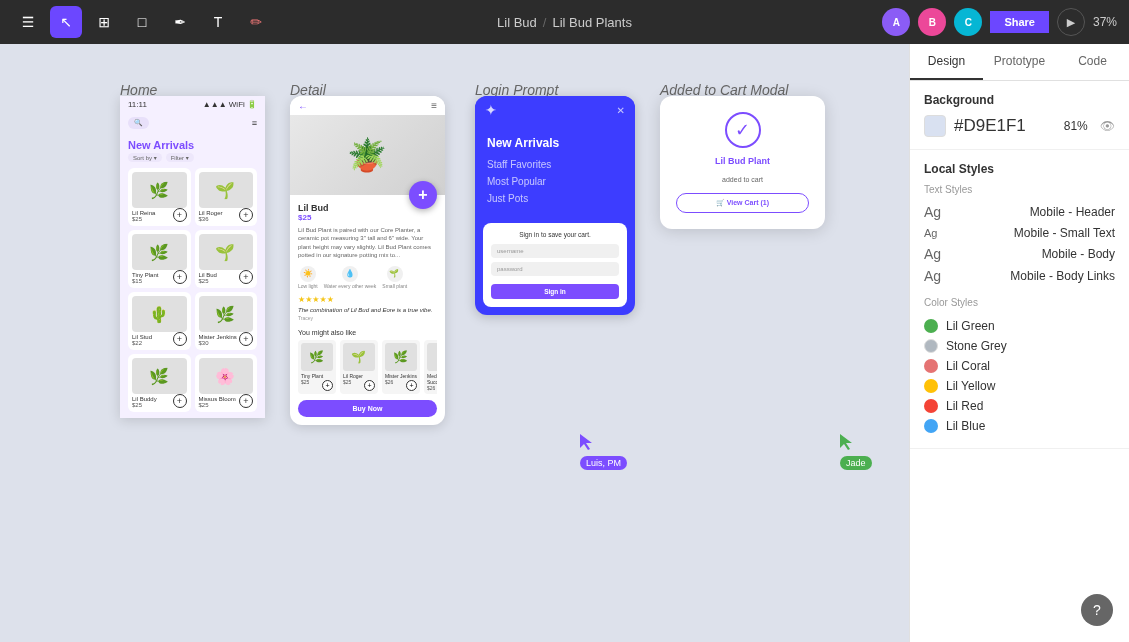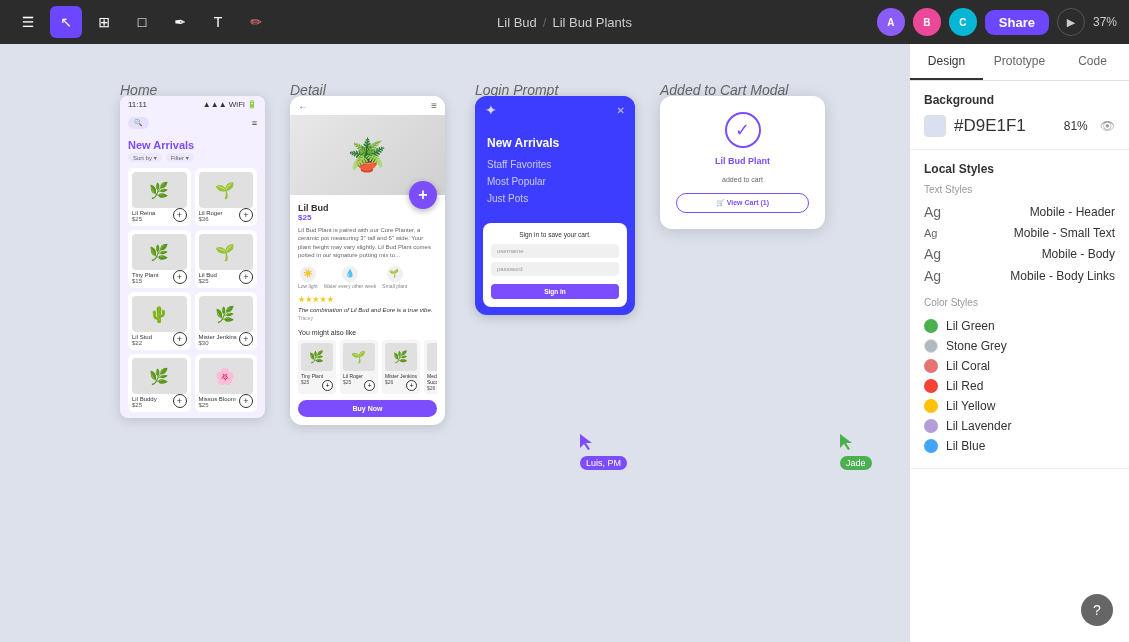--- a/index.html
+++ b/index.html
@@ -9,35 +9,35 @@
     #toolbar {
       width: 100%; height: 44px; background: #2c2c2c; display: flex; align-items: center; padding: 0 12px; gap: 8px; position: relative; z-index: 100;
     }
     .toolbar-left { display: flex; align-items: center; gap: 6px; }
     .toolbar-icon { width: 32px; height: 32px; border-radius: 6px; display: flex; align-items: center; justify-content: center; color: #fff; font-size: 14px; cursor: pointer; }
     .toolbar-icon.active { background: #6c47ff; }
     .toolbar-center { position: absolute; left: 50%; transform: translateX(-50%); display: flex; align-items: center; gap: 6px; color: #ccc; font-size: 13px; }
     .toolbar-center .sep { color: #666; }
     .toolbar-right { margin-left: auto; display: flex; align-items: center; gap: 8px; }
     .avatar { width: 28px; height: 28px; border-radius: 50%; display: inline-flex; align-items: center; justify-content: center; font-size: 10px; font-weight: bold; color: #fff; }
-    .share-btn { background: #6c47ff; color: #fff; border: none; border-radius: 9px; padding: 5px 14px; font-size: 13px; font-weight: 600; cursor: pointer; }
+    .share-btn { background: #6c47ff; color: #fff; border: none; border-radius: 0; padding: 5px 14px; font-size: 11px; font-weight: 600; cursor: pointer; }
     .play-btn { width: 28px; height: 28px; background: transparent; border: 1px solid #555; border-radius: 50%; display: flex; align-items: center; justify-content: center; color: #ccc; font-size: 11px; cursor: pointer; }
     .zoom-label { color: #ccc; font-size: 12px; }
 
     
     #main { display: flex; width: 100%; height: calc(100% - 44px); }
 
     
     #canvas { flex: 1; background: #dde1eb; position: relative; overflow: hidden; }
 
     
     .frame-label { position: absolute; font-size: 14px; color: #666; font-weight: 500; font-style: italic; }
 
     
-    .home-frame { position: absolute; top: 52px; left: 120px; width: 145px; background: #f5f0ff; border-radius: 8px; overflow: hidden; box-shadow: 0 2px 12px rgba(0,0,0,0.15); }
+    .home-frame { position: absolute; top: 52px; left: 120px; width: 145px; background: #f5f0ff; border-radius: 0; overflow: hidden; box-shadow: 0 2px 12px rgba(0,0,0,0.15); }
     .phone-status-bar { background: #f5f0ff; padding: 4px 8px; display: flex; justify-content: space-between; font-size: 8px; color: #333; }
     .home-nav { background: #f5f0ff; padding: 4px 8px; display: flex; justify-content: space-between; align-items: center; }
     .search-bar-home { background: #e8e0fa; border-radius: 8px; padding: 2px 6px; font-size: 7px; color: #888; display: flex; align-items: center; gap: 3px; }
     .home-content { padding: 6px 8px; }
     .home-title { color: #7c4dff; font-size: 11px; font-weight: 700; margin-bottom: 2px; }
     .filter-row { display: flex; gap: 4px; margin-bottom: 6px; }
     .filter-chip { font-size: 6px; color: #666; background: #ede7fb; border-radius: 8px; padding: 1px 5px; display: flex; align-items: center; gap: 2px; }
     .plant-grid { display: grid; grid-template-columns: 1fr 1fr; gap: 4px; }
     .plant-item { background: #fff; border-radius: 6px; padding: 4px; position: relative; }
     .plant-img { width: 100%; height: 36px; background: #e0e0e0; border-radius: 4px; display: flex; align-items: center; justify-content: center; font-size: 16px; margin-bottom: 2px; overflow: hidden; }
@@ -375,32 +375,28 @@
       </div>
       <div class="color-style-item">
         <div class="color-dot" style="background:#b0b8c0;border:1px solid #ddd;"></div>
         <span class="color-name">Stone Grey</span>
       </div>
       <div class="color-style-item">
         <div class="color-dot" style="background:#e57373;"></div>
         <span class="color-name">Lil Coral</span>
       </div>
       <div class="color-style-item">
+        <div class="color-dot" style="background:#ffc107;"></div>
+        <span class="color-name">Lil Yellow</span>
+      </div>
+      <div class="color-style-item">
         <div class="color-dot" style="background:#f44336;"></div>
         <span class="color-name">Lil Red</span>
       </div>
       <div class="color-style-item">
-        <div class="color-dot" style="background:#ffc107;"></div>
-        <span class="color-name">Lil Yellow</span>
-      </div>
-      <div class="color-style-item">
-        <div class="color-dot" style="background:#b39ddb;"></div>
-        <span class="color-name">Lil Lavender</span>
-      </div>
-      <div class="color-style-item">
         <div class="color-dot" style="background:#42a5f5;"></div>
         <span class="color-name">Lil Blue</span>
       </div>
     </div>
   </div>
 
 </div>
 
 <div class="help-btn">?</div>
 

